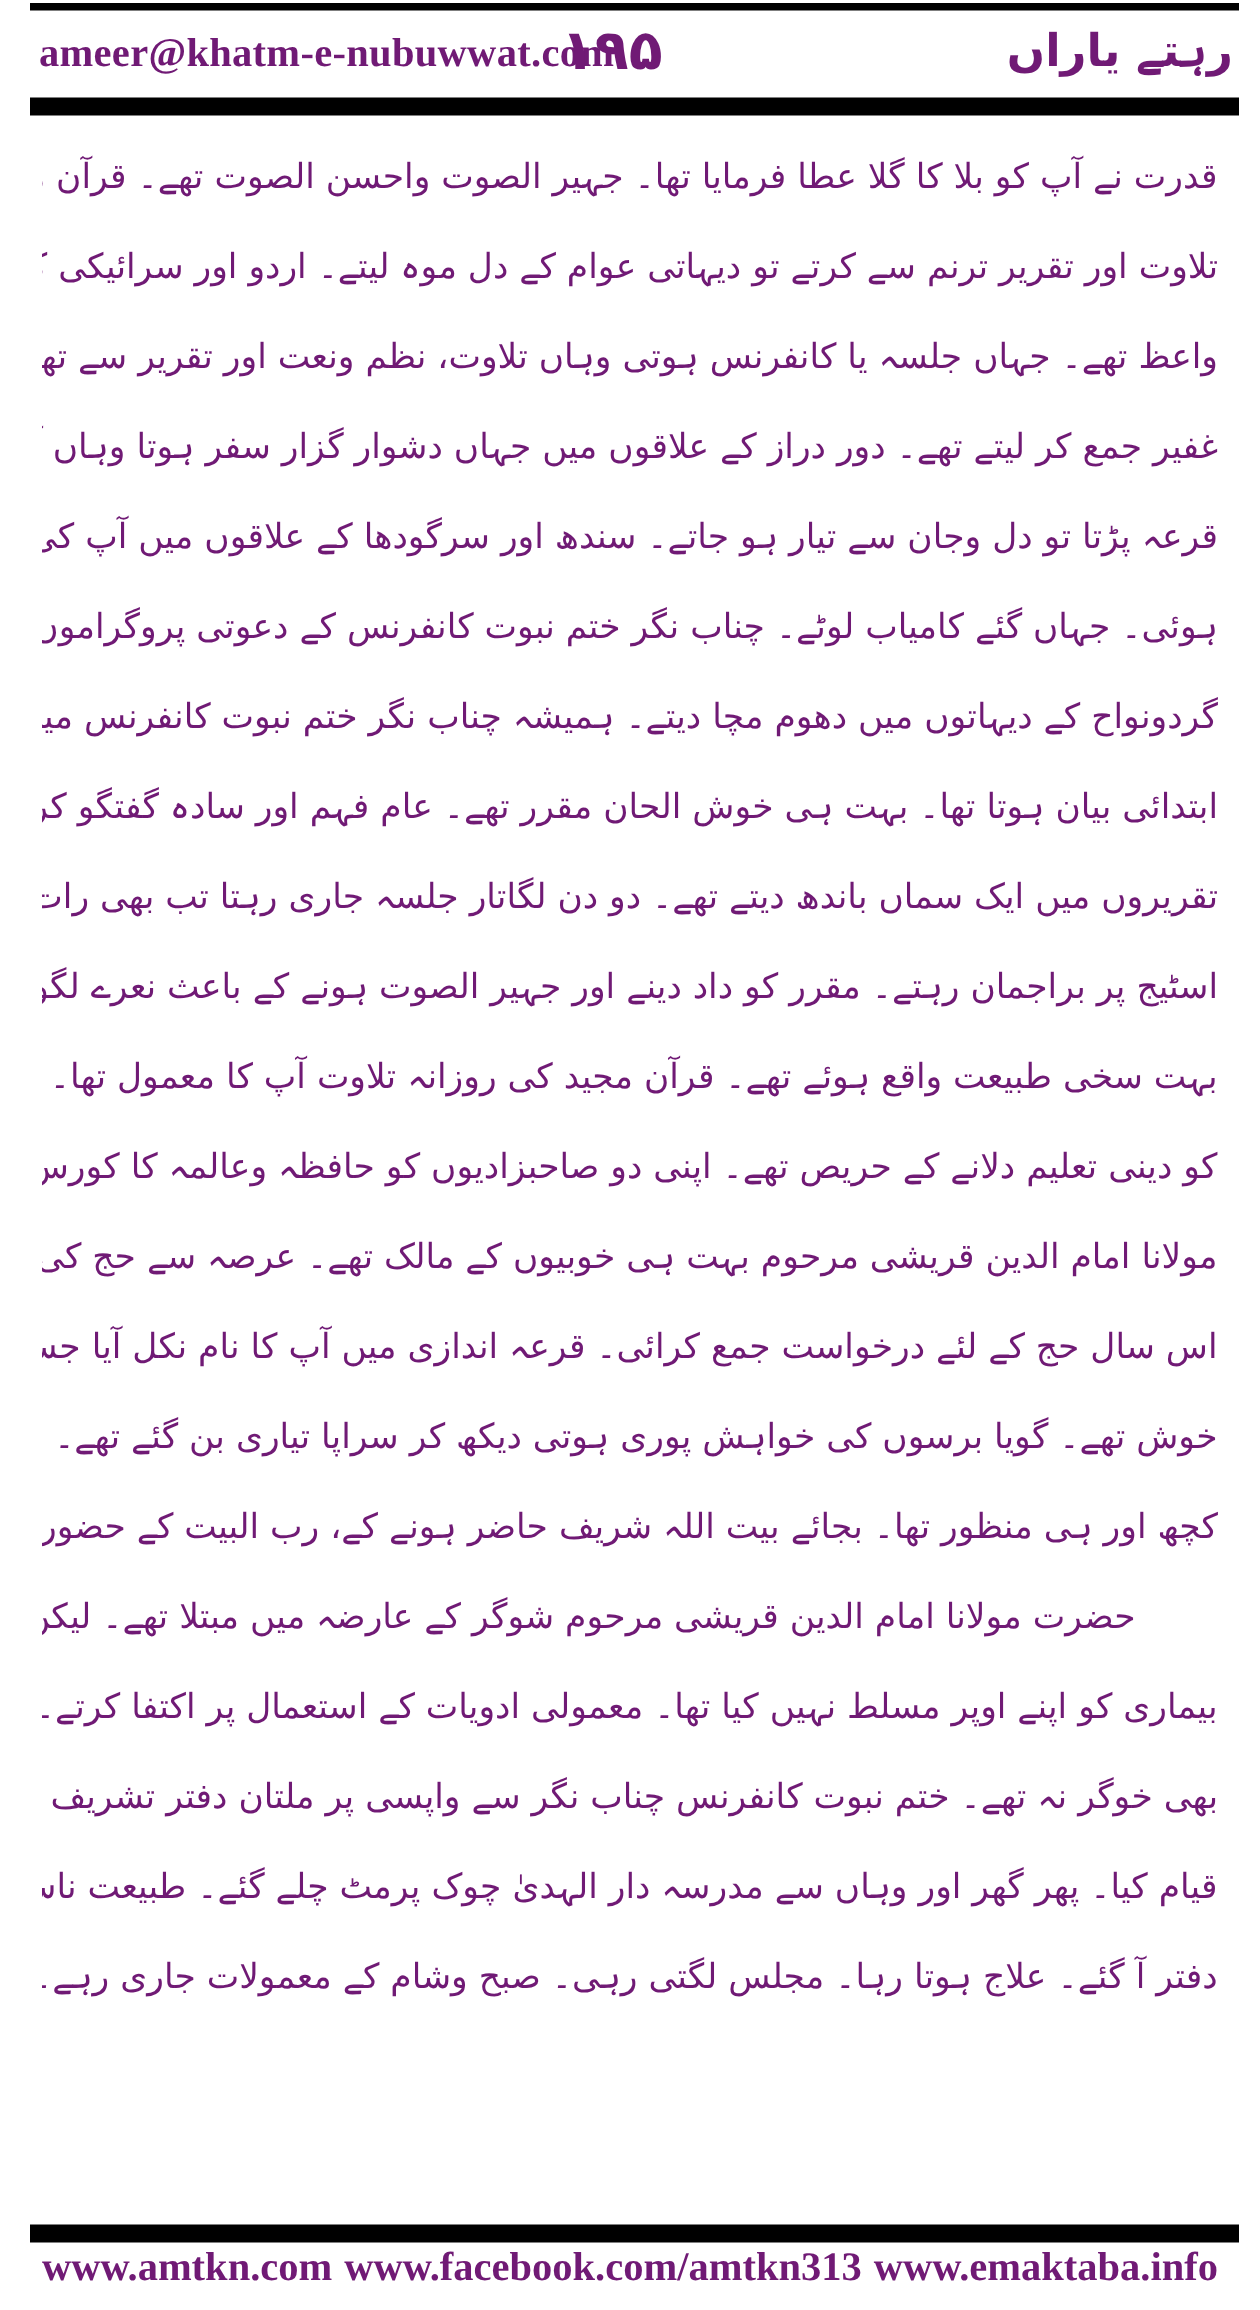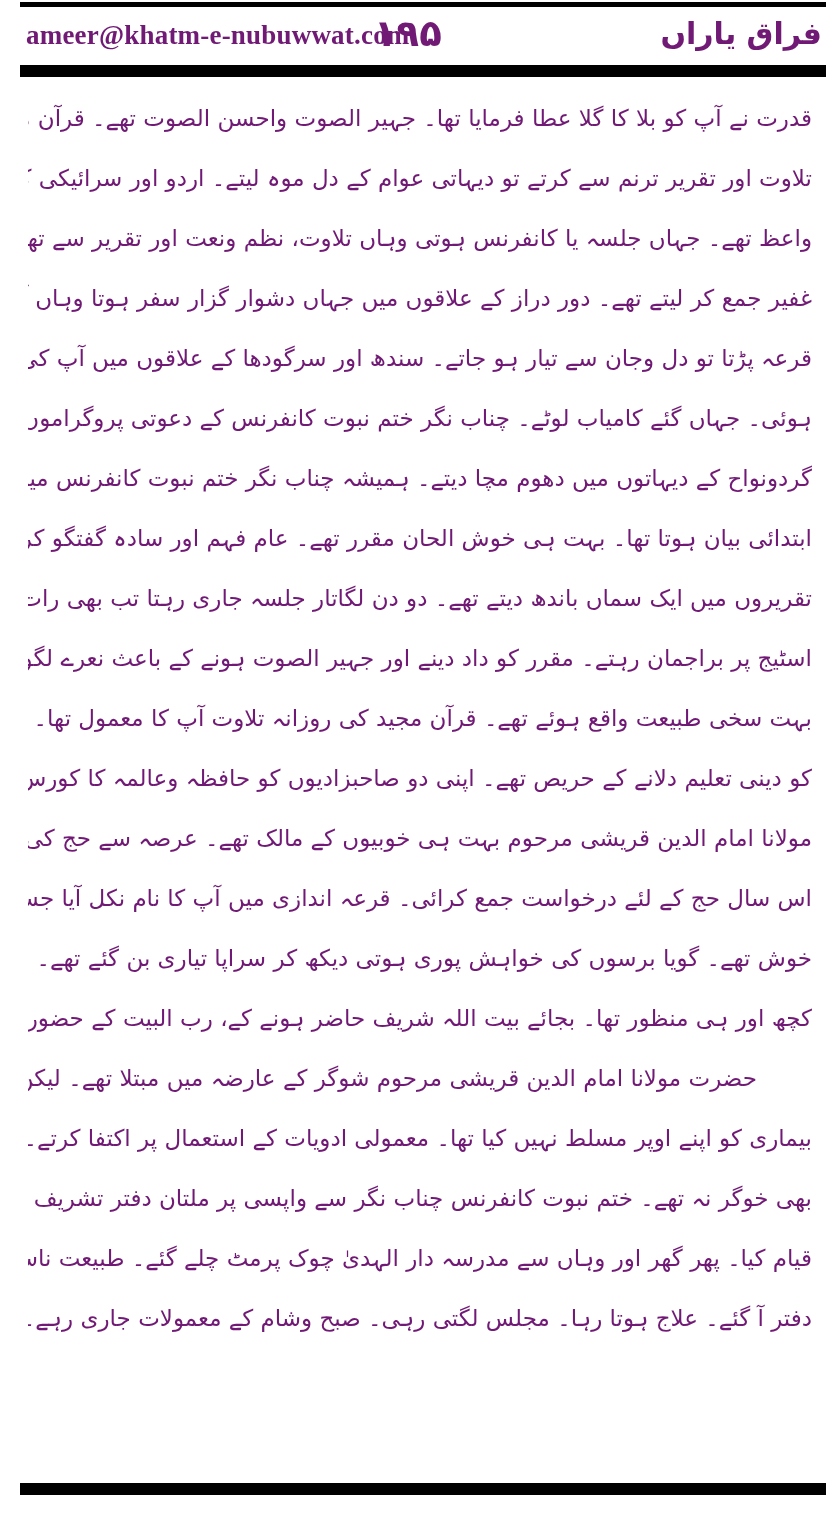--- a/index.html
+++ b/index.html
@@ -103,21 +103,21 @@
 </head>
 <body>
 
 <div class="page">
 
   <div class="rule rule-top-thin"></div>
 
   <div class="header">
     <div class="email">ameer@khatm-e-nubuwwat.com</div>
     <div class="page-number">۱۹۵</div>
-    <div class="book-title">فراق یاراں</div>
+    <div class="book-title">رہتے یاراں</div>
   </div>
 
   <div class="rule rule-header"></div>
 
   <div class="body-text">
     <div class="line">قدرت نے آپ کو بلا کا گلا عطا فرمایا تھا۔ جہیر الصوت واحسن الصوت تھے۔ قرآن مجید کی</div>
     <div class="line">تلاوت اور تقریر ترنم سے کرتے تو دیہاتی عوام کے دل موہ لیتے۔ اردو اور سرائیکی کے اچھے</div>
     <div class="line">واعظ تھے۔ جہاں جلسہ یا کانفرنس ہوتی وہاں تلاوت، نظم ونعت اور تقریر سے تھوڑی دیر میں جم</div>
     <div class="line">غفیر جمع کر لیتے تھے۔ دور دراز کے علاقوں میں جہاں دشوار گزار سفر ہوتا وہاں آپ کے نام کا</div>
     <div class="line">قرعہ پڑتا تو دل وجان سے تیار ہو جاتے۔ سندھ اور سرگودھا کے علاقوں میں آپ کی بارہا تشکیل</div>
@@ -134,14 +134,19 @@
     <div class="line">کچھ اور ہی منظور تھا۔ بجائے بیت اللہ شریف حاضر ہونے کے، رب البیت کے حضور حاضر ہوگئے</div>
     <div class="line para-indent">حضرت مولانا امام الدین قریشی مرحوم شوگر کے عارضہ میں مبتلا تھے۔ لیکن انہوں نے</div>
     <div class="line">بیماری کو اپنے اوپر مسلط نہیں کیا تھا۔ معمولی ادویات کے استعمال پر اکتفا کرتے۔ زیادہ پرہیز کے</div>
     <div class="line">بھی خوگر نہ تھے۔ ختم نبوت کانفرنس چناب نگر سے واپسی پر ملتان دفتر تشریف لائے۔ ایک دو روز</div>
     <div class="line">قیام کیا۔ پھر گھر اور وہاں سے مدرسہ دار الہدیٰ چوک پرمٹ چلے گئے۔ طبیعت ناساز ہوئی تو ملتان</div>
     <div class="line para-end">دفتر آ گئے۔ علاج ہوتا رہا۔ مجلس لگتی رہی۔ صبح وشام کے معمولات جاری رہے۔ ایک آدھ دن کے</div>
   </div>
 
   <div class="rule rule-footer"></div>
 
+  <div class="footer">
+    <div>www.amtkn.com</div>
+    <div>www.facebook.com/amtkn313</div>
+    <div>www.emaktaba.info</div>
+  </div>
 
 </div>
 
 </body></html>

